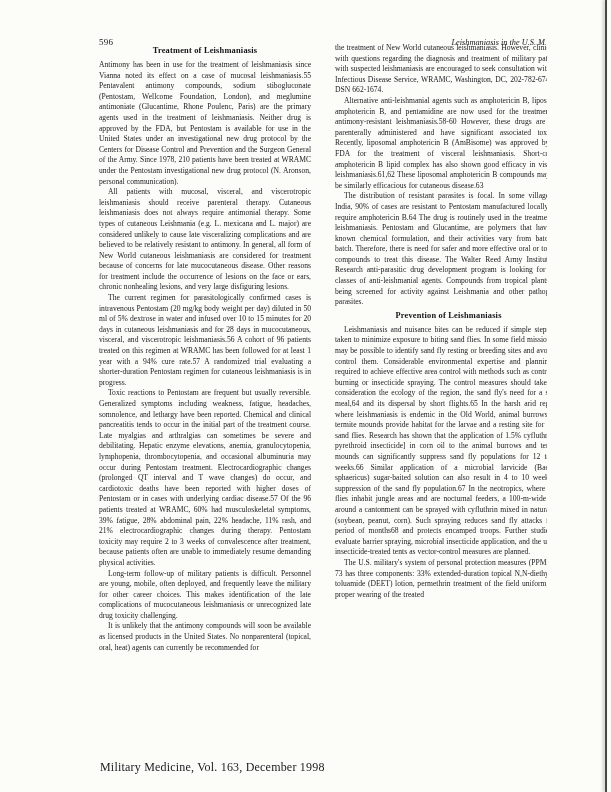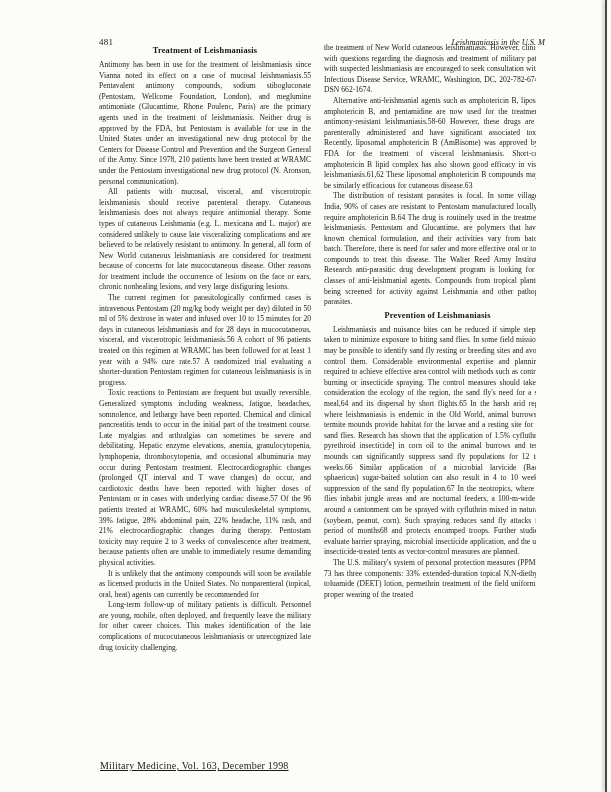--- a/index.html
+++ b/index.html
@@ -24,62 +24,62 @@
     display:flex;justify-content:space-between;align-items:baseline;
     color:#17171a;
   }
   .page-number{font-size:9px;letter-spacing:.3px;}
   .running-title{
     font-size:8.3px;font-style:italic;white-space:nowrap;
     overflow:hidden;max-width:220px;margin-top:17px;
   }
   .columns{
     position:absolute;top:43px;left:99px;
-    display:flex;gap:13px;
+    display:flex;gap:24px;
     color:#1b1b1e;
   }
   .col{width:212px;}
   .col.right{overflow:hidden;}
   .col.right .inner{width:227px;}
   h2.section-heading{
     font-size:8.4px;font-weight:bold;text-align:center;
     margin:3px 0 5px 0;letter-spacing:.2px;color:#131316;
   }
   .col .right-heading{}
   p.body-par{
     font-size:7.6px;line-height:10.6px;
     text-align:justify;text-indent:9px;
     margin:0;word-spacing:.2px;
   }
   p.no-indent{text-indent:0;}
   .footer{
     position:absolute;left:100px;top:760px;
-    font-size:10px;color:#1b1b1e;letter-spacing:.2px;text-decoration:underline;
+    font-size:12px;color:#1b1b1e;letter-spacing:.2px;
   }
 </style>
 </head>
 <body>
 
 <div class="page">
 
   <div class="header">
-    <span class="page-number">481</span>
+    <span class="page-number">596</span>
     <span class="running-title">Leishmaniasis in the U.S. M</span>
   </div>
 
   <div class="columns">
 
     <div class="col left">
       <h2 class="section-heading">Treatment of Leishmaniasis</h2>
       <p class="body-par no-indent">Antimony has been in use for the treatment of leishmaniasis since Vianna noted its effect on a case of mucosal leishmaniasis.55 Pentavalent antimony compounds, sodium stibogluconate (Pentostam, Wellcome Foundation, London), and meglumine antimoniate (Glucantime, Rhone Poulenc, Paris) are the primary agents used in the treatment of leishmaniasis. Neither drug is approved by the FDA, but Pentostam is available for use in the United States under an investigational new drug protocol by the Centers for Disease Control and Prevention and the Surgeon General of the Army. Since 1978, 210 patients have been treated at WRAMC under the Pentostam investigational new drug protocol (N. Aronson, personal communication).</p>
       <p class="body-par">All patients with mucosal, visceral, and viscerotropic leishmaniasis should receive parenteral therapy. Cutaneous leishmaniasis does not always require antimonial therapy. Some types of cutaneous Leishmania (e.g. L. mexicana and L. major) are considered unlikely to cause late visceralizing complications and are believed to be relatively resistant to antimony. In general, all form of New World cutaneous leishmaniasis are considered for treatment because of concerns for late mucocutaneous disease. Other reasons for treatment include the occurrence of lesions on the face or ears, chronic nonhealing lesions, and very large disfiguring lesions.</p>
       <p class="body-par">The current regimen for parasitologically confirmed cases is intravenous Pentostam (20 mg/kg body weight per day) diluted in 50 ml of 5% dextrose in water and infused over 10 to 15 minutes for 20 days in cutaneous leishmaniasis and for 28 days in mucocutaneous, visceral, and viscerotropic leishmaniasis.56 A cohort of 96 patients treated on this regimen at WRAMC has been followed for at least 1 year with a 94% cure rate.57 A randomized trial evaluating a shorter-duration Pentostam regimen for cutaneous leishmaniasis is in progress.</p>
       <p class="body-par">Toxic reactions to Pentostam are frequent but usually reversible. Generalized symptoms including weakness, fatigue, headaches, somnolence, and lethargy have been reported. Chemical and clinical pancreatitis tends to occur in the initial part of the treatment course. Late myalgias and arthralgias can sometimes be severe and debilitating. Hepatic enzyme elevations, anemia, granulocytopenia, lymphopenia, thrombocytopenia, and occasional albuminuria may occur during Pentostam treatment. Electrocardiographic changes (prolonged QT interval and T wave changes) do occur, and cardiotoxic deaths have been reported with higher doses of Pentostam or in cases with underlying cardiac disease.57 Of the 96 patients treated at WRAMC, 60% had musculoskeletal symptoms, 39% fatigue, 28% abdominal pain, 22% headache, 11% rash, and 21% electrocardiographic changes during therapy. Pentostam toxicity may require 2 to 3 weeks of convalescence after treatment, because patients often are unable to immediately resume demanding physical activities.</p>
+      <p class="body-par">Long-term follow-up of military patients is difficult. Personnel are young, mobile, often deployed, and frequently leave the military for other career choices. This makes identification of the late complications of mucocutaneous leishmaniasis or unrecognized late drug toxicity challenging.</p>
       <p class="body-par">It is unlikely that the antimony compounds will soon be available as licensed products in the United States. No nonparenteral (topical, oral, heat) agents can currently be recommended for</p>
-      <p class="body-par">Long-term follow-up of military patients is difficult. Personnel are young, mobile, often deployed, and frequently leave the military for other career choices. This makes identification of the late complications of mucocutaneous leishmaniasis or unrecognized late drug toxicity challenging.</p>
     </div>
 
     <div class="col right">
       <div class="inner">
         <p class="body-par no-indent">the treatment of New World cutaneous leishmaniasis. However, clinicians with questions regarding the diagnosis and treatment of military patients with suspected leishmaniasis are encouraged to seek consultation with the Infectious Disease Service, WRAMC, Washington, DC, 202-782-6740 or DSN 662-1674.</p>
         <p class="body-par">Alternative anti-leishmanial agents such as amphotericin B, liposomal amphotericin B, and pentamidine are now used for the treatment of antimony-resistant leishmaniasis.58-60 However, these drugs are also parenterally administered and have significant associated toxicity. Recently, liposomal amphotericin B (AmBisome) was approved by the FDA for the treatment of visceral leishmaniasis. Short-course amphotericin B lipid complex has also shown good efficacy in visceral leishmaniasis.61,62 These liposomal amphotericin B compounds may not be similarly efficacious for cutaneous disease.63</p>
         <p class="body-par">The distribution of resistant parasites is focal. In some villages in India, 90% of cases are resistant to Pentostam manufactured locally and require amphotericin B.64 The drug is routinely used in the treatment of leishmaniasis. Pentostam and Glucantime, are polymers that have no known chemical formulation, and their activities vary from batch to batch. Therefore, there is need for safer and more effective oral or topical compounds to treat this disease. The Walter Reed Army Institute of Research anti-parasitic drug development program is looking for new classes of anti-leishmanial agents. Compounds from tropical plants are being screened for activity against Leishmania and other pathogenic parasites.</p>
         <h2 class="section-heading right-heading">Prevention of Leishmaniasis</h2>
         <p class="body-par">Leishmaniasis and nuisance bites can be reduced if simple steps are taken to minimize exposure to biting sand flies. In some field missions, it may be possible to identify sand fly resting or breeding sites and avoid or control them. Considerable environmental expertise and planning is required to achieve effective area control with methods such as controlled burning or insecticide spraying. The control measures should take into consideration the ecology of the region, the sand fly's need for a sugar meal,64 and its dispersal by short flights.65 In the harsh arid regions where leishmaniasis is endemic in the Old World, animal burrows and termite mounds provide habitat for the larvae and a resting site for adult sand flies. Research has shown that the application of 1.5% cyfluthrin [a pyrethroid insecticide] in corn oil to the animal burrows and termite mounds can significantly suppress sand fly populations for 12 to 16 weeks.66 Similar application of a microbial larvicide (Bacillus sphaericus) sugar-baited solution can also result in 4 to 10 weeks of suppression of the sand fly population.67 In the neotropics, where sand flies inhabit jungle areas and are nocturnal feeders, a 100-m-wide area around a cantonment can be sprayed with cyfluthrin mixed in natural oil (soybean, peanut, corn). Such spraying reduces sand fly attacks for a period of months68 and protects encamped troops. Further studies to evaluate barrier spraying, microbial insecticide application, and the use of insecticide-treated tents as vector-control measures are planned.</p>
         <p class="body-par">The U.S. military's system of personal protection measures (PPMs)69-73 has three components: 33% extended-duration topical N,N-diethyl-m-toluamide (DEET) lotion, permethrin treatment of the field uniform, and proper wearing of the treated</p>

